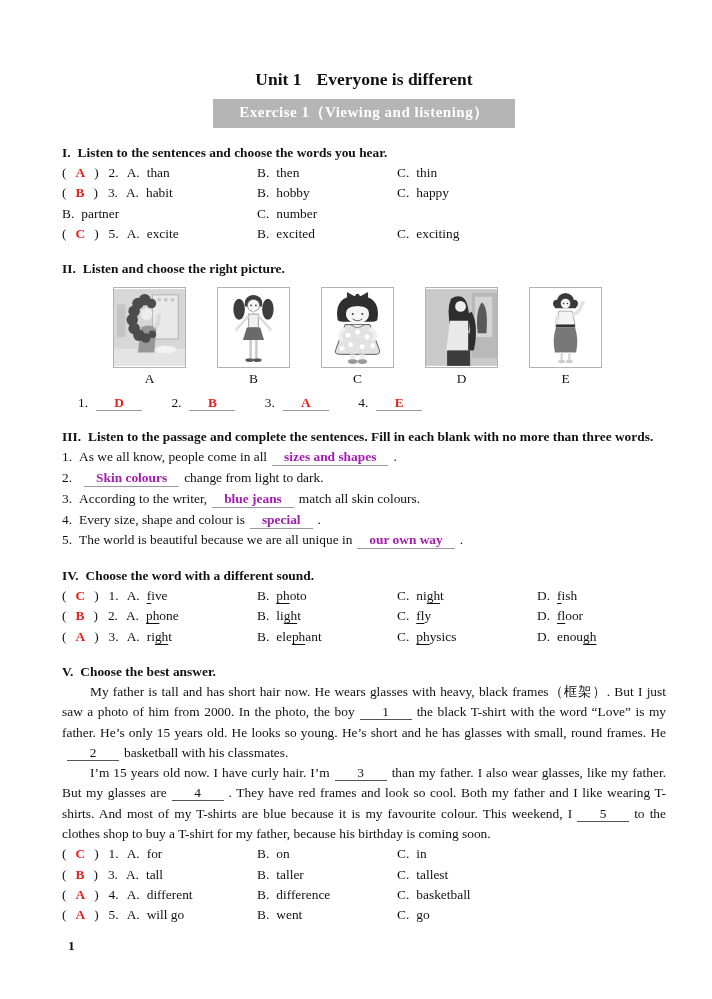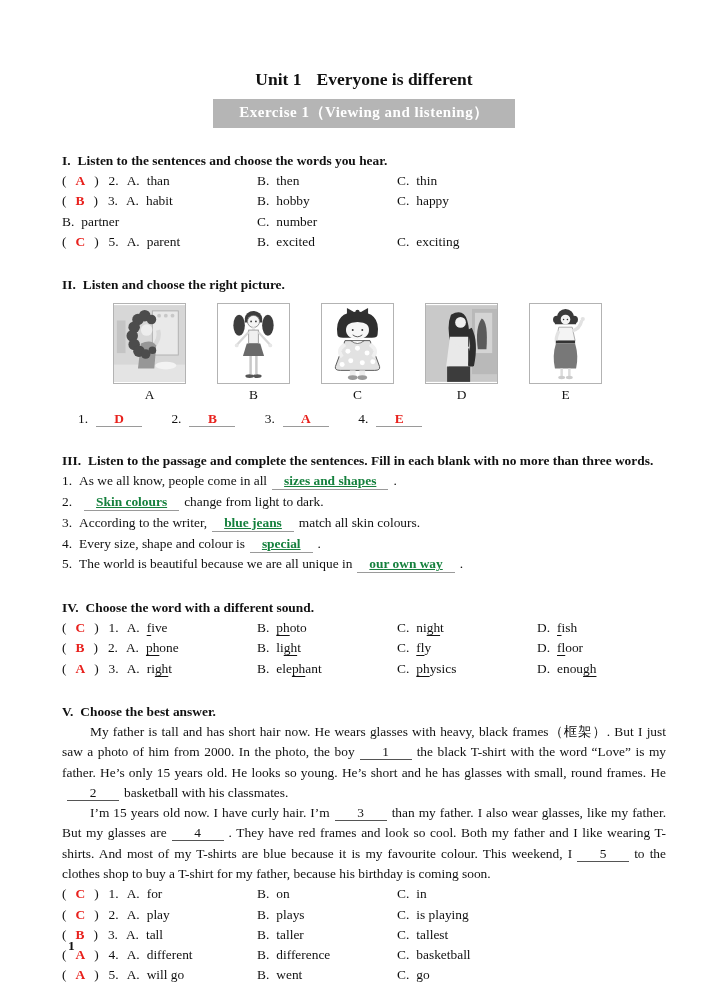--- a/index.html
+++ b/index.html
@@ -11,21 +11,21 @@
     font-size:13.4px;
   }
   .content { padding:68px 46px 0 62px; }
   .title { text-align:center; font-size:17.5px; font-weight:bold; line-height:22px; white-space:nowrap; }
   .title .t-gap { display:inline-block; width:15px; }
   .banner-wrap { text-align:center; margin-top:9px; }
   .banner {
     display:inline-block; background:#b5b5b5; color:#ffffff; font-weight:bold;
     font-size:15px; padding:4px 26px 6px 26px; letter-spacing:.5px;
   }
-  .sec-head { font-weight:bold; line-height:20.2px; margin-top:23px; }
+  .sec-head { font-weight:bold; line-height:20.2px; margin-top:15px; }
   .sec-head .snum { margin-right:7px; }
   .mc-row { display:grid; grid-template-columns:195px 140px auto; line-height:20.2px; }
   .mc-row.cols4 { grid-template-columns:195px 140px 140px auto; }
   .ans { color:#e8211d; font-weight:bold; margin:0 9px; }
   .qnum { margin:0 8px 0 10px; }
   .ol { margin-right:7px; }
   .u { text-decoration:underline; text-underline-offset:2.5px; }
   .pics { display:flex; gap:31px; margin:8px 0 0 51px; }
   .pic-box { width:73px; height:81px; border:1px solid #b3b3b3; background:#fff; flex:0 0 auto; }
   .pic-box svg { display:block; width:71px; height:79px; }
@@ -33,22 +33,22 @@
   .pic-labels span { display:inline-block; width:73px; text-align:center; }
   .pic-ans { margin:7px 0 0 16px; line-height:18px; }
   .pic-ans .pa-num { margin-right:8px; }
   .pa-blank {
     display:inline-block; width:46px; text-align:center; color:#e8211d; font-weight:bold;
     border-bottom:1px solid #9a9a9a; line-height:15px; margin-right:26px;
   }
   .fill-line { line-height:20.7px; }
   .fnum { margin-right:7px; }
   .blank3 {
-    display:inline-block; border-bottom:1px solid #9a9a9a; color:#15803d; font-weight:bold;
-    padding:0 12px; margin:0 5px; line-height:16px; min-width:50px;text-decoration:underline;
+    display:inline-block; border-bottom:1px solid #9a9a9a; color:#a21caf; font-weight:bold;
+    padding:0 12px; margin:0 5px; line-height:16px; min-width:50px;
   }
   .para { margin:0; text-indent:28px; text-align:justify; line-height:20.3px; }
   .pblank {
     display:inline-block; min-width:52px; border-bottom:1px solid #555;
     text-align:center; margin:0 5px; line-height:15px; text-indent:0;
   }
   .page-num { position:absolute; left:68px; top:938px; font-weight:bold; font-size:13.5px; }
 </style>
 </head>
 <body>
@@ -76,21 +76,21 @@
     <div class="mc-row">
       <span><span>(</span><span class="ans">B</span><span>)</span><span class="qnum">3.</span><span class="ol">A.</span><span>habit</span></span>
       <span><span class="ol">B.</span><span>hobby</span></span>
       <span><span class="ol">C.</span><span>happy</span></span>
     </div>
     <div class="mc-row">
       <span><span class="ol">B.</span><span>partner</span></span>
       <span><span class="ol">C.</span><span>number</span></span>
     </div>
     <div class="mc-row">
-      <span><span>(</span><span class="ans">C</span><span>)</span><span class="qnum">5.</span><span class="ol">A.</span><span>parent</span></span>
+      <span><span>(</span><span class="ans">C</span><span>)</span><span class="qnum">5.</span><span class="ol">A.</span><span>excite</span></span>
       <span><span class="ol">B.</span><span>excited</span></span>
       <span><span class="ol">C.</span><span>exciting</span></span>
     </div>
 
     <div class="sec-head">
       <span class="snum">II.</span><span>Listen and choose the right picture.</span>
     </div>
 
     <div class="pics">
       <div class="pic-box">
@@ -273,25 +273,20 @@
 
     <p class="para"><span>My father is tall and has short hair now. He wears glasses with heavy, black frames（框架）. But I just saw a photo of him from 2000. In the photo, the boy</span><span class="pblank">1</span><span>the black T-shirt with the word “Love” is my father. He’s only 15 years old. He looks so young. He’s short and he has glasses with small, round frames. He</span><span class="pblank">2</span><span>basketball with his classmates.</span></p>
     <p class="para"><span>I’m 15 years old now. I have curly hair. I’m</span><span class="pblank">3</span><span>than my father. I also wear glasses, like my father. But my glasses are</span><span class="pblank">4</span><span>. They have red frames and look so cool. Both my father and I like wearing T-shirts. And most of my T-shirts are blue because it is my favourite colour. This weekend, I</span><span class="pblank">5</span><span>to the clothes shop to buy a T-shirt for my father, because his birthday is coming soon.</span></p>
 
     <div class="mc-row">
       <span><span>(</span><span class="ans">C</span><span>)</span><span class="qnum">1.</span><span class="ol">A.</span><span>for</span></span>
       <span><span class="ol">B.</span><span>on</span></span>
       <span><span class="ol">C.</span><span>in</span></span>
     </div>
     <div class="mc-row">
-      <span><span>(</span><span class="ans">C</span><span>)</span><span class="qnum">2.</span><span class="ol">A.</span><span>play</span></span>
-      <span><span class="ol">B.</span><span>plays</span></span>
-      <span><span class="ol">C.</span><span>is playing</span></span>
-    </div>
-    <div class="mc-row">
       <span><span>(</span><span class="ans">B</span><span>)</span><span class="qnum">3.</span><span class="ol">A.</span><span>tall</span></span>
       <span><span class="ol">B.</span><span>taller</span></span>
       <span><span class="ol">C.</span><span>tallest</span></span>
     </div>
     <div class="mc-row">
       <span><span>(</span><span class="ans">A</span><span>)</span><span class="qnum">4.</span><span class="ol">A.</span><span>different</span></span>
       <span><span class="ol">B.</span><span>difference</span></span>
       <span><span class="ol">C.</span><span>basketball</span></span>
     </div>
     <div class="mc-row">

